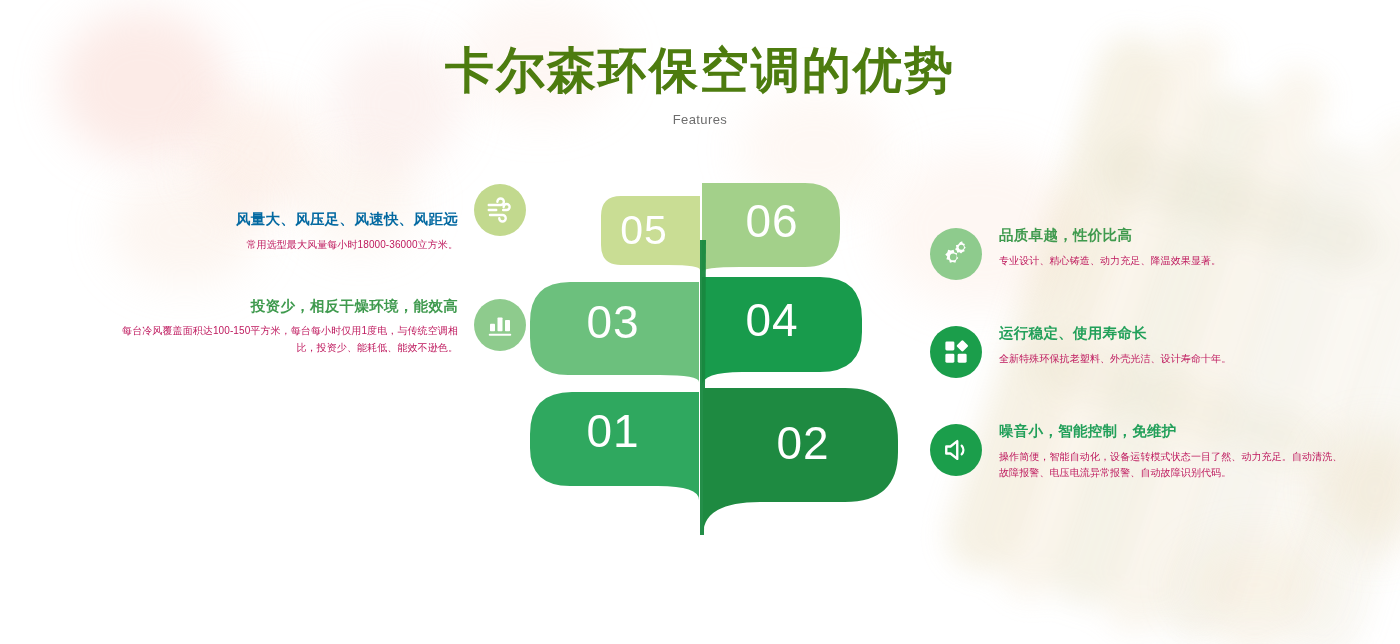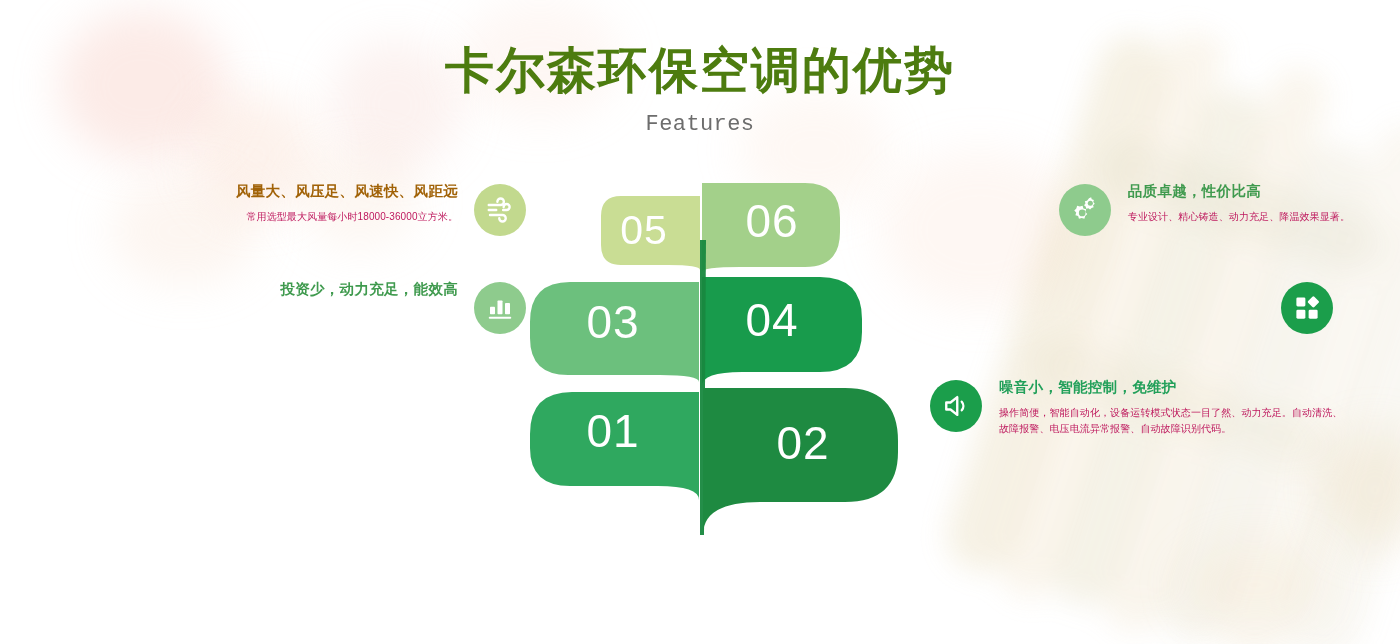--- a/index.html
+++ b/index.html
@@ -19,51 +19,51 @@
 
   
   #header { position:absolute; top:0; left:0; width:1400px; z-index:3; text-align:center; }
   #page-title {
     margin:0; padding-top:42px;
     font-size:49px; font-weight:bold; color:#4d7c0f; letter-spacing:2px;
     line-height:1.15;
   }
   #page-subtitle {
     margin:0; padding-top:14px;
-    font-size:22px; color:#6d6d6d; letter-spacing:.4px;font-family:Liberation Mono, monospace;
+    font-size:13px; color:#6d6d6d; letter-spacing:.4px;
   }
 
   
   #leaf-cluster { position:absolute; left:0; top:0; width:1400px; height:644px; z-index:2; pointer-events:none; }
   #leaf-cluster svg { position:absolute; left:0; top:0; }
   .leaf-num {
     font-family:"Liberation Sans","DejaVu Sans",sans-serif;
     font-size:46px; fill:#ffffff; text-anchor:middle; dominant-baseline:middle;
     letter-spacing:1px;
   }
   .leaf-num.small { font-size:41px; }
 
   
   .col { position:absolute; top:182px; z-index:3; }
   #col-left  { left:76px;  width:450px; }
   #col-right { left:930px; width:420px; }
 
   .feature { display:flex; align-items:flex-start; }
   #col-left .feature  { justify-content:flex-end; }
-  #col-right .feature { justify-content:flex-end; }
+  #col-right .feature { justify-content:flex-start;margin-top:44px; }
 
   .feat-text { max-width:352px; }
   #col-left .feat-text  { text-align:right; padding-right:16px; }
   #col-right .feat-text { text-align:left;  padding-left:17px; }
 
   .feat-title {
     font-size:14.5px; font-weight:bold; color:#22a05a;
     line-height:1.35; margin:0 0 7px 0; letter-spacing:.3px; white-space:nowrap;
   }
-  .feat-title.lt { color:#a16207; }
+  .feat-title.lt { color:#0369a1;margin-top:28px; }
   .feat-title.md { color:#3f9a4e; }
   .feat-desc {
     font-size:10px; color:#be185d; line-height:1.62; margin:0; letter-spacing:.1px;
   }
 
   .icon-circle {
     flex:0 0 auto; width:52px; height:52px; border-radius:50%;
     display:flex; align-items:center; justify-content:center; margin-top:2px;
   }
   .icon-circle svg { display:block; }
@@ -200,21 +200,22 @@
         <path d="M3 8h9.5a2.6 2.6 0 1 0-2.6-2.6"></path>
         <path d="M3 12h6"></path>
         <path d="M4 16h10a2.6 2.6 0 1 1-2.6 2.6"></path>
         <path d="M14.5 12h2.8a2.4 2.4 0 1 0-2.4-2.4"></path>
       </svg>
     </div>
   </div>
 
   <div class="feature" id="f03">
     <div class="feat-text">
-      <div class="feat-title md">投资少，动力充足，能效高</div>
+      <div class="feat-title md">投资少，相反干燥环境，能效高</div>
+      <div class="feat-desc">每台冷风覆盖面积达100-150平方米，每台每小时仅用1度电，与传统空调相比，投资少、能耗低、能效不逊色。</div>
     </div>
     <div class="icon-circle" style="background:#8ecb8d;">
       <svg width="30" height="30" viewBox="0 0 24 24">
         <rect x="4" y="11" width="4" height="6" fill="#ffffff" rx="0.6"></rect>
         <rect x="10" y="6" width="4" height="11" fill="#ffffff" rx="0.6"></rect>
         <rect x="16" y="8" width="4" height="9" fill="#ffffff" rx="0.6"></rect>
         <rect x="3" y="19" width="18" height="1.6" fill="#ffffff" rx="0.8"></rect>
       </svg>
     </div>
   </div>
@@ -244,20 +245,22 @@
   <div class="feature" id="f04">
     <div class="icon-circle" style="background:#1b9e4b;">
       <svg width="30" height="30" viewBox="0 0 24 24">
         <rect x="3.5" y="3.5" width="7.2" height="7.2" rx="1.1" fill="#ffffff"></rect>
         <rect x="3.5" y="13.3" width="7.2" height="7.2" rx="1.1" fill="#ffffff"></rect>
         <rect x="13.3" y="13.3" width="7.2" height="7.2" rx="1.1" fill="#ffffff"></rect>
         <rect x="13.6" y="3.6" width="7.0" height="7.0" rx="1.1" fill="#ffffff" transform="rotate(45 17.1 7.1)"></rect>
       </svg>
     </div>
     <div class="feat-text">
+      <div class="feat-title">运行稳定、使用寿命长</div>
+      <div class="feat-desc">全新特殊环保抗老塑料、外壳光洁、设计寿命十年。</div>
     </div>
   </div>
 
   <div class="feature" id="f02">
     <div class="icon-circle" style="background:#1b9e4b;">
       <svg width="30" height="30" viewBox="0 0 24 24">
         <path d="M4.2 9.2h3.4L13 4.9v14.2L7.6 14.8H4.2z" fill="none" stroke="#ffffff" stroke-width="1.9" stroke-linejoin="round"></path>
         <path d="M16.6 8.6a5.2 5.2 0 0 1 0 6.8" fill="none" stroke="#ffffff" stroke-width="1.9" stroke-linecap="round"></path>
       </svg>
     </div>

